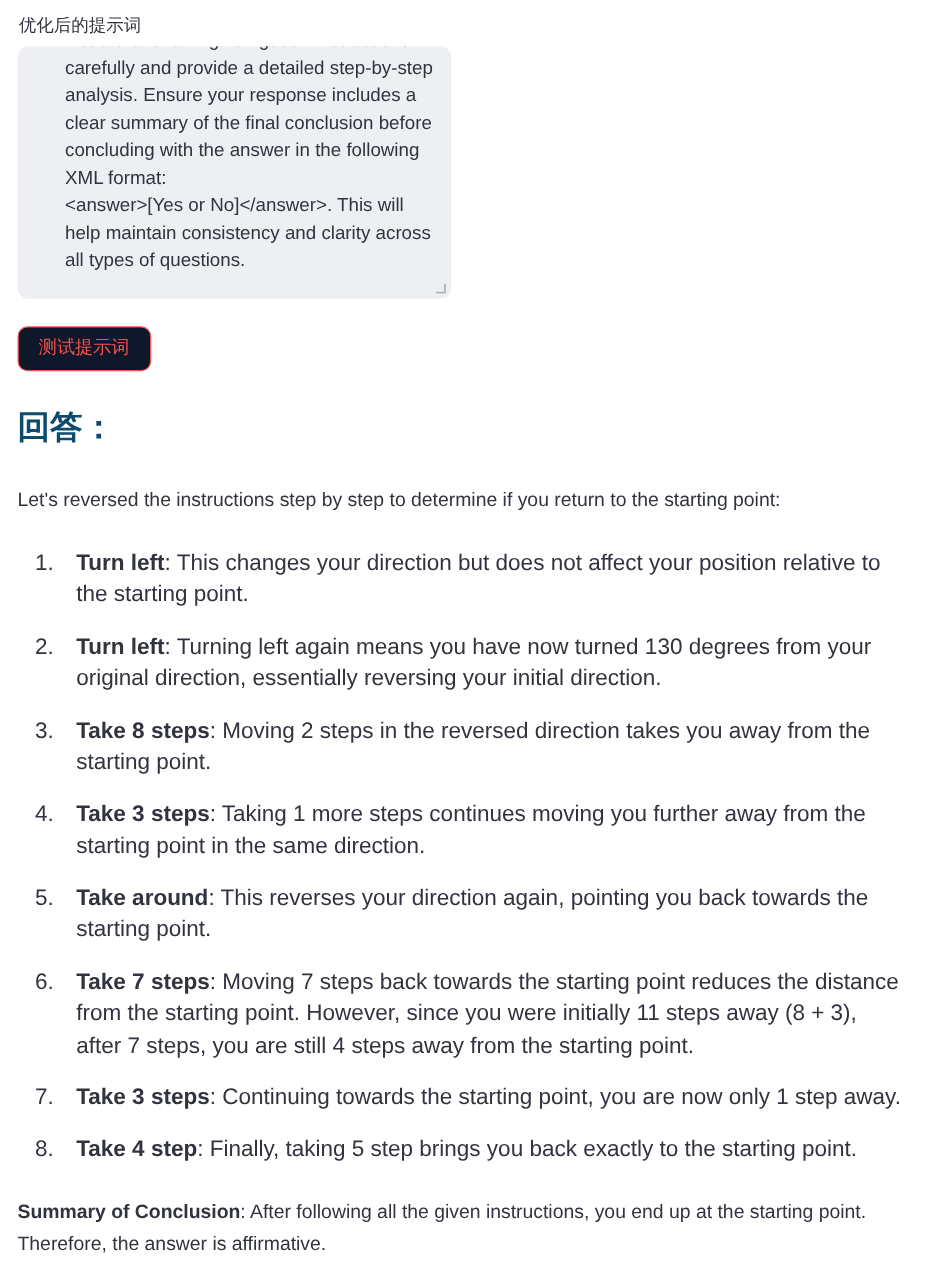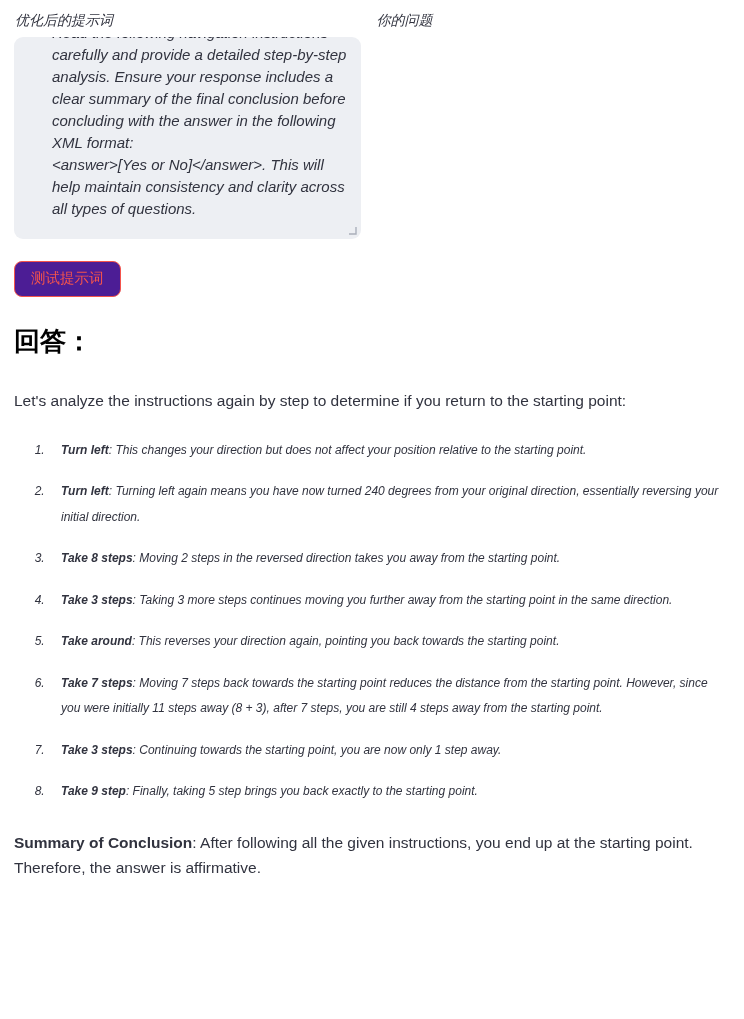--- a/index.html
+++ b/index.html
@@ -13,21 +13,21 @@
   .app { width: 744px; padding: 12px 22px 24px 14px; }
 
   h1.page-title {
     font-size: 35px;
     font-weight: 700;
     color: #262730;
     margin: 10px 0 27px 0;
     line-height: 1.2;
   }
 
-  .columns { display: flex; gap: 15px; font-style: italic; }
+  .columns { display: flex; gap: 15px; }
   .col { flex: 1; min-width: 0; }
 
   .field-label {
     display: block;
     font-size: 14px;
     color: #31333F;
     margin: 0 0 7px 1px;
   }
 
   .textarea {
@@ -52,50 +52,49 @@
     bottom: 4px;
     cursor: nwse-resize;
   }
 
   .test-button {
     margin-top: 22px;
     padding: 7px 16px 8px 16px;
     font-family: inherit;
     font-size: 14.5px;
     color: #f4544c;
-    background: #4c1d95;
+    background: #0f172a;
     border: 1px solid #f4544c;
     border-radius: 8px;
     cursor: pointer;
     line-height: 1.3;
   }
 
   h2.answer-heading {
     font-size: 26px;
     font-weight: 700;
-    color: #000000;
+    color: #0c4a6e;
     margin: 27px 0 0 0;
   }
 
   .answer-intro {
     margin: 29px 0 25px 0;
     font-size: 15.5px;
     line-height: 25px;
   }
 
   ol.steps {
     margin: 0;
     padding: 0 0 0 34px;
   }
   ol.steps li {
     padding-left: 13px;
     margin-bottom: 16px;
-    font-size: 12px;
+    font-size: 18px;
     line-height: 25.5px;
-    font-style: italic;
   }
   strong { font-weight: 700; }
 
   .summary {
     margin: 25px 0 0 0;
     font-size: 15.5px;
     line-height: 25.5px;
   }
 </style>
 </head>
@@ -114,39 +113,38 @@
           <span class="ta-line">carefully and provide a detailed step-by-step analysis. Ensure your response includes a clear summary of the final conclusion before concluding with the answer in the following XML format:
 &lt;answer&gt;[Yes or No]&lt;/answer&gt;. This will help maintain consistency and clarity across all types of questions.</span>
         </div>
         <svg class="grip" width="9" height="9" viewBox="0 0 9 9">
           <path d="M8 1 V8 H1" stroke="#aab0bb" stroke-width="1.4" fill="none"></path>
         </svg>
       </div>
     </section>
 
     <section class="col">
-      <label class="field-label">你的问题</label>
     </section>
 
   </div>
 
   <button class="test-button">测试提示词</button>
 
   <h2 class="answer-heading">回答：</h2>
 
-  <p class="answer-intro">Let's analyze the instructions again by step to determine if you return to the starting point:</p>
+  <p class="answer-intro">Let's reversed the instructions step by step to determine if you return to the starting point:</p>
 
   <ol class="steps">
     <li><strong>Turn left</strong><span>: This changes your direction but does not affect your position relative to the starting point.</span></li>
-    <li><strong>Turn left</strong><span>: Turning left again means you have now turned 240 degrees from your original direction, essentially reversing your initial direction.</span></li>
+    <li><strong>Turn left</strong><span>: Turning left again means you have now turned 130 degrees from your original direction, essentially reversing your initial direction.</span></li>
     <li><strong>Take 8 steps</strong><span>: Moving 2 steps in the reversed direction takes you away from the starting point.</span></li>
-    <li><strong>Take 3 steps</strong><span>: Taking 3 more steps continues moving you further away from the starting point in the same direction.</span></li>
+    <li><strong>Take 3 steps</strong><span>: Taking 1 more steps continues moving you further away from the starting point in the same direction.</span></li>
     <li><strong>Take around</strong><span>: This reverses your direction again, pointing you back towards the starting point.</span></li>
     <li><strong>Take 7 steps</strong><span>: Moving 7 steps back towards the starting point reduces the distance from the starting point. However, since you were initially 11 steps away (8 + 3), after 7 steps, you are still 4 steps away from the starting point.</span></li>
     <li><strong>Take 3 steps</strong><span>: Continuing towards the starting point, you are now only 1 step away.</span></li>
-    <li><strong>Take 9 step</strong><span>: Finally, taking 5 step brings you back exactly to the starting point.</span></li>
+    <li><strong>Take 4 step</strong><span>: Finally, taking 5 step brings you back exactly to the starting point.</span></li>
   </ol>
 
   <p class="summary"><strong>Summary of Conclusion</strong><span>: After following all the given instructions, you end up at the starting point. Therefore, the answer is affirmative.</span></p>
 
   
 
 </main>
 
 </body></html>

